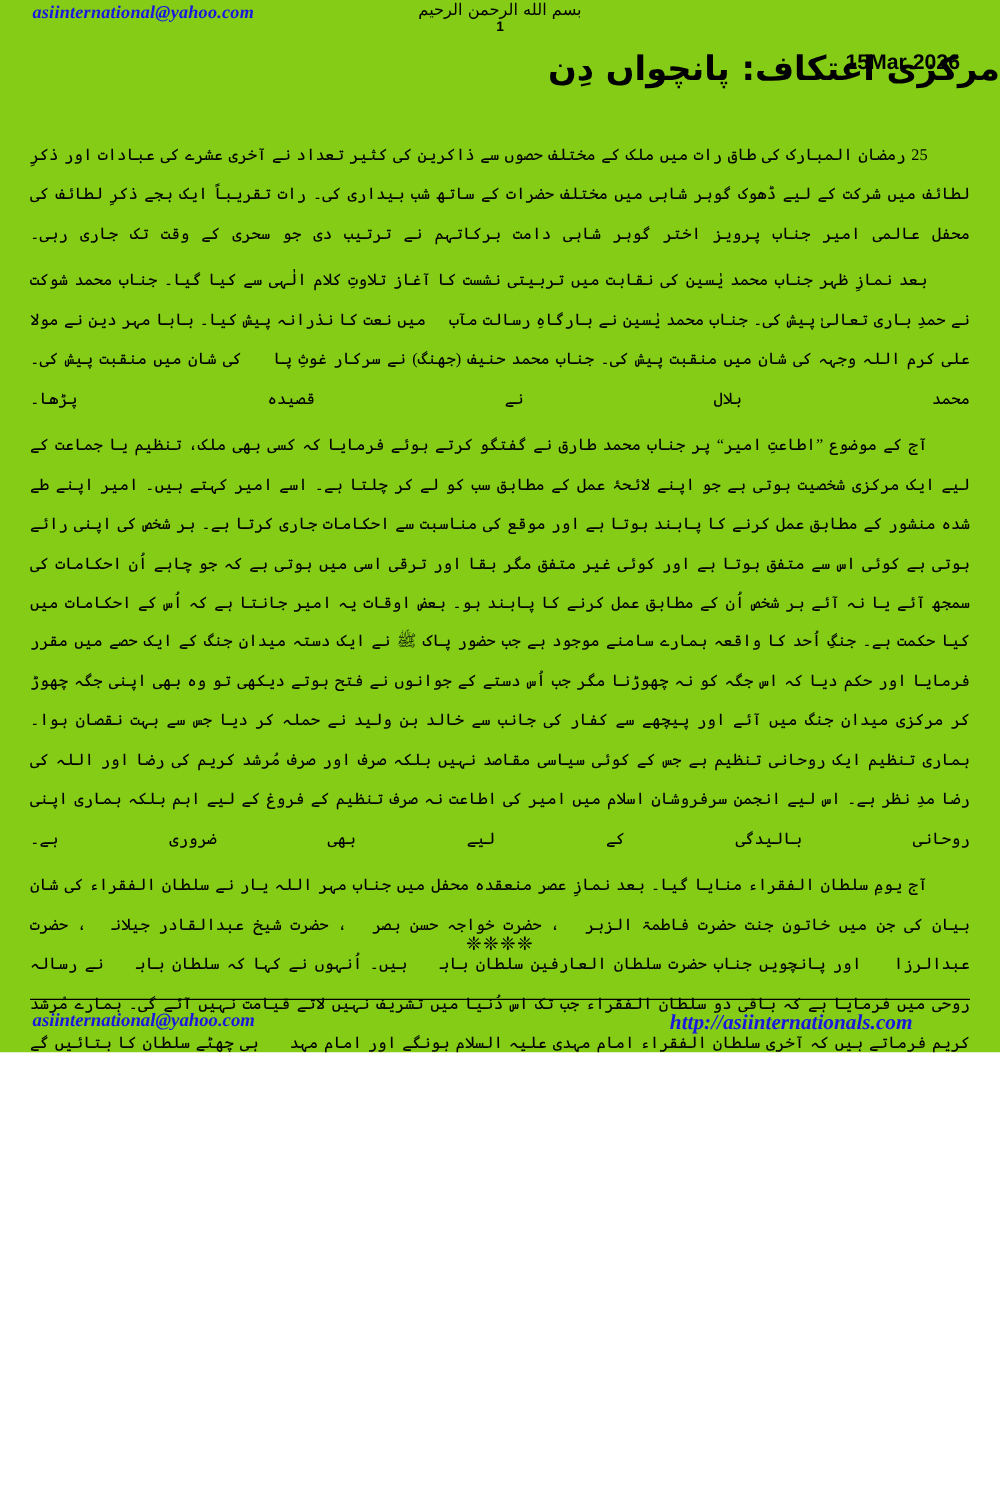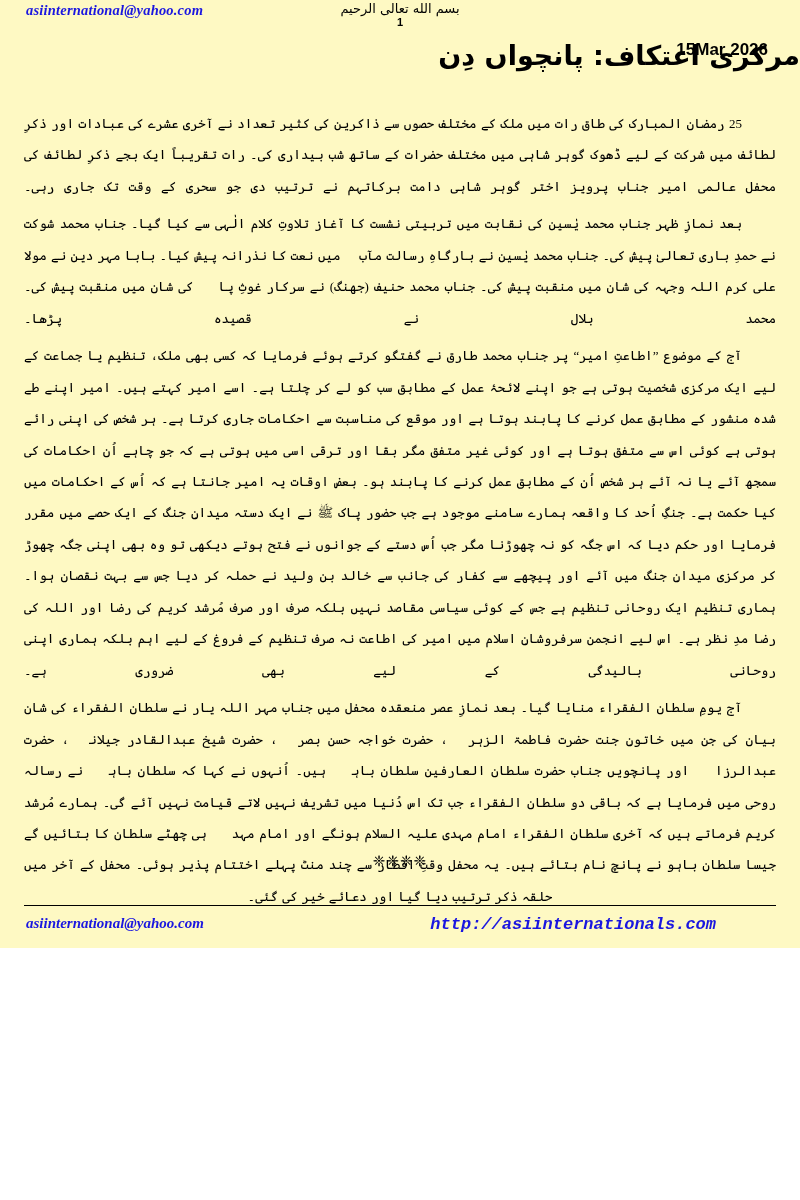--- a/index.html
+++ b/index.html
@@ -4,22 +4,22 @@
 <title>Markazi Aitikaf</title>
 <style>
   html, body {
     margin: 0;
     padding: 0;
     background: #ffffff;
   }
   .page {
     position: relative;
     width: 800px;
-    height: 948px;
-    background: #fef9c3;
+    height: 842px;
+    background: #84cc16;
     overflow: hidden;
     box-sizing: border-box;
     font-family: "Liberation Serif", "DejaVu Serif", serif;
   }
 
   
   .header {
     position: relative;
     height: 100px;
   }
@@ -146,38 +146,38 @@
     bottom: 16px;
     color: #1a16e0;
     font-family: "Liberation Serif", "DejaVu Serif", serif;
     font-style: italic;
     font-weight: bold;
     font-size: 15px;
     white-space: nowrap;
   }
   .foot-url {
     position: absolute;
-    right: 84px;
+    right: 70px;
     bottom: 14px;
     color: #1a16e0;
-    font-family: Liberation Mono, monospace;
+    font-family: Liberation Serif, serif;
     font-style: italic;
     font-weight: bold;
     font-size: 17px;
     white-space: nowrap;
   }
 </style>
 </head>
 <body>
 
 <div class="page">
 
   <div class="header">
     <div class="hdr-email">asiinternational@yahoo.com</div>
-    <div class="hdr-bismillah">بسم الله تعالی الرحيم</div>
+    <div class="hdr-bismillah">بسم الله الرحمن الرحيم</div>
     <div class="hdr-pageno">1</div>
     <div class="hdr-date">15Mar 2026</div>
     <div class="hdr-title">مرکزی اعتکاف: پانچواں دِن</div>
   </div>
 
   <div class="body-area">
     <p class="para">25 رمضان المبارک کی طاق رات میں ملک کے مختلف حصوں سے ذاکرین کی کثیر تعداد نے آخری عشرے کی عبادات اور ذکرِ لطائف میں شرکت کے لیے ڈھوک گوہر شاہی میں مختلف حضرات کے ساتھ شب بیداری کی۔ رات تقریباً ایک بجے ذکرِ لطائف کی محفل عالمی امیر جناب پرویز اختر گوہر شاہی دامت برکاتہم نے ترتیب دی جو سحری کے وقت تک جاری رہی۔</p>
     <p class="para">بعد نمازِ ظہر جناب محمد یٰسین کی نقابت میں تربیتی نشست کا آغاز تلاوتِ کلام الٰہی سے کیا گیا۔ جناب محمد شوکت نے حمدِ باری تعالیٰ پیش کی۔ جناب محمد یٰسین نے بارگاہِ رسالت مآب ﷺ میں نعت کا نذرانہ پیش کیا۔ بابا مہر دین نے مولا علی کرم اللہ وجہہ کی شان میں منقبت پیش کی۔ جناب محمد حنیف (جھنگ) نے سرکار غوثِ پاکؒ کی شان میں منقبت پیش کی۔ محمد بلال نے قصیدہ پڑھا۔</p>
     <p class="para">آج کے موضوع ”اطاعتِ امیر“ پر جناب محمد طارق نے گفتگو کرتے ہوئے فرمایا کہ کسی بھی ملک، تنظیم یا جماعت کے لیے ایک مرکزی شخصیت ہوتی ہے جو اپنے لائحۂ عمل کے مطابق سب کو لے کر چلتا ہے۔ اسے امیر کہتے ہیں۔ امیر اپنے طے شدہ منشور کے مطابق عمل کرنے کا پابند ہوتا ہے اور موقع کی مناسبت سے احکامات جاری کرتا ہے۔ ہر شخص کی اپنی رائے ہوتی ہے کوئی اس سے متفق ہوتا ہے اور کوئی غیر متفق مگر بقا اور ترقی اسی میں ہوتی ہے کہ جو چاہے اُن احکامات کی سمجھ آئے یا نہ آئے ہر شخص اُن کے مطابق عمل کرنے کا پابند ہو۔ بعض اوقات یہ امیر جانتا ہے کہ اُس کے احکامات میں کیا حکمت ہے۔ جنگِ اُحد کا واقعہ ہمارے سامنے موجود ہے جب حضور پاک ﷺ نے ایک دستہ میدانِ جنگ کے ایک حصے میں مقرر فرمایا اور حکم دیا کہ اس جگہ کو نہ چھوڑنا مگر جب اُس دستے کے جوانوں نے فتح ہوتے دیکھی تو وہ بھی اپنی جگہ چھوڑ کر مرکزی میدانِ جنگ میں آئے اور پیچھے سے کفار کی جانب سے خالد بن ولید نے حملہ کر دیا جس سے بہت نقصان ہوا۔ ہماری تنظیم ایک روحانی تنظیم ہے جس کے کوئی سیاسی مقاصد نہیں بلکہ صرف اور صرف مُرشد کریم کی رضا اور اللہ کی رضا مدِ نظر ہے۔ اس لیے انجمن سرفروشانِ اسلام میں امیر کی اطاعت نہ صرف تنظیم کے فروغ کے لیے اہم بلکہ ہماری اپنی روحانی بالیدگی کے لیے بھی ضروری ہے۔</p>
     <p class="para last-center">آج یومِ سلطان الفقراء منایا گیا۔ بعد نمازِ عصر منعقدہ محفل میں جناب مہر اللہ یار نے سلطان الفقراء کی شان بیان کی جن میں خاتونِ جنت حضرت فاطمۃ الزہرہؓ، حضرت خواجہ حسن بصریؒ، حضرت شیخ عبدالقادر جیلانیؒ، حضرت عبدالرزاقؒ اور پانچویں جناب حضرت سلطان العارفین سلطان باہوؒ ہیں۔ اُنہوں نے کہا کہ سلطان باہوؒ نے رسالہ روحی میں فرمایا ہے کہ باقی دو سلطان الفقراء جب تک اس دُنیا میں تشریف نہیں لاتے قیامت نہیں آئے گی۔ ہمارے مُرشد کریم فرماتے ہیں کہ آخری سلطان الفقراء امام مہدی علیہ السلام ہونگے اور امام مہدیؑ ہی چھٹے سلطان کا بتائیں گے جیسا سلطان باہو نے پانچ نام بتائے ہیں۔ یہ محفل وقتِ افطار سے چند منٹ پہلے اختتام پذیر ہوئی۔ محفل کے آخر میں حلقہ ذکر ترتیب دیا گیا اور دعائے خیر کی گئی۔</p>

